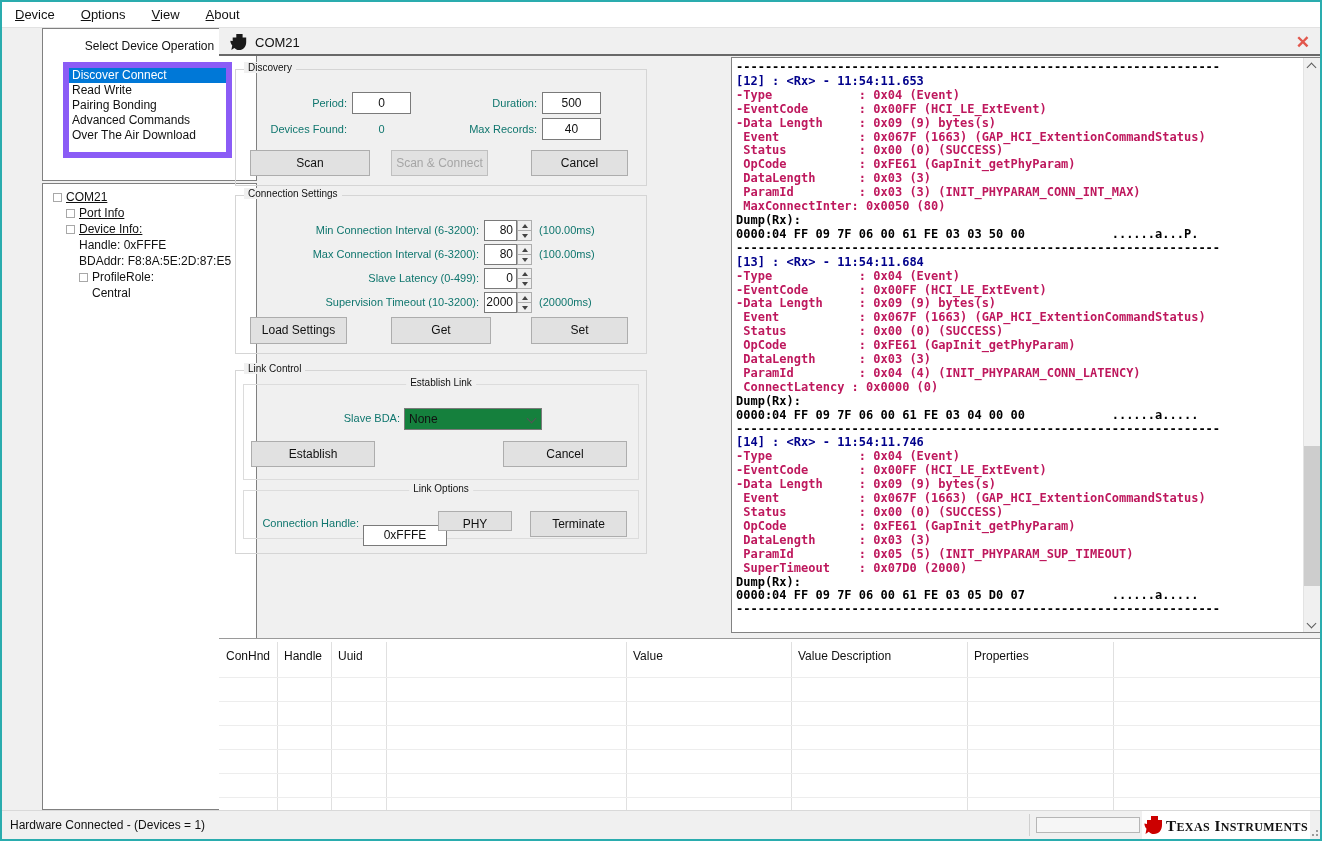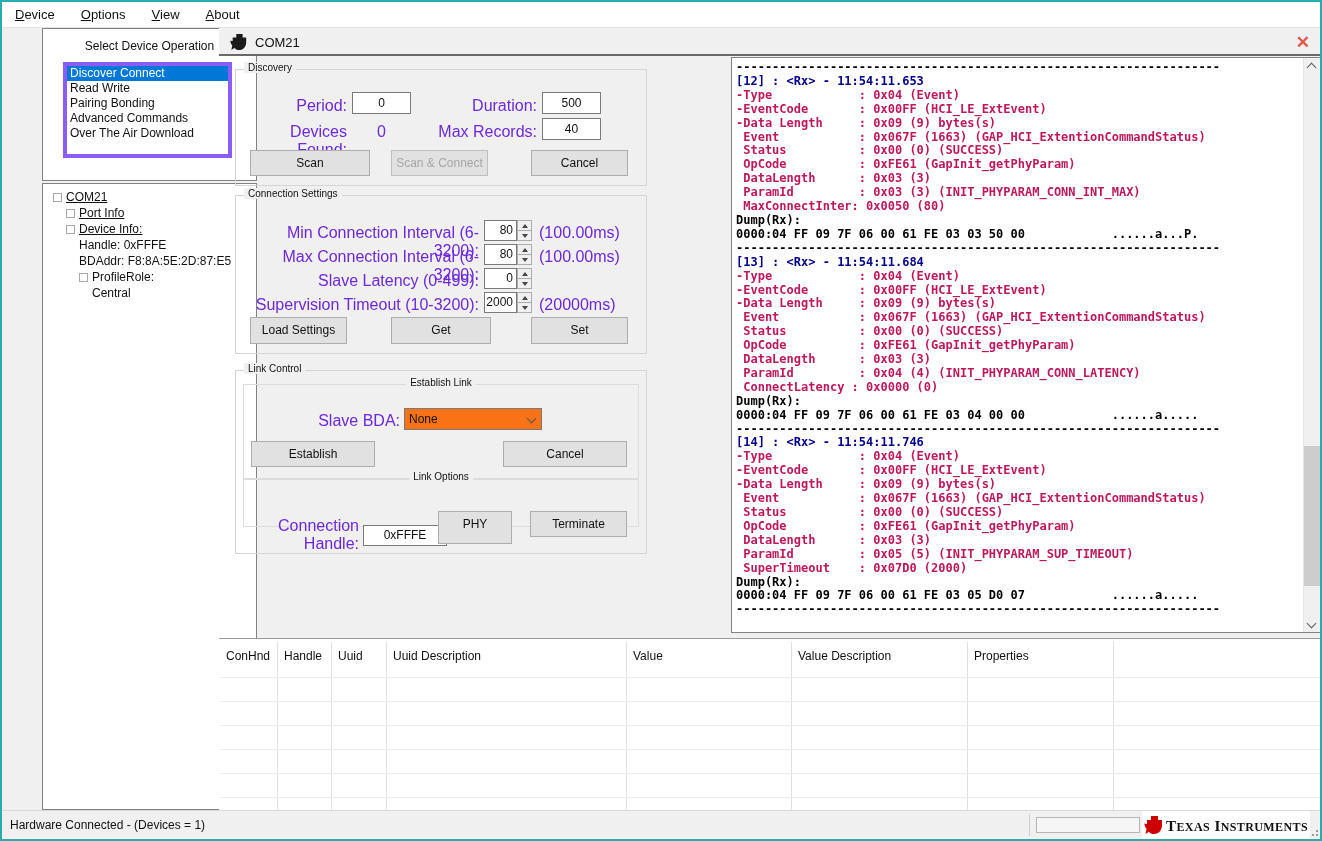--- a/index.html
+++ b/index.html
@@ -11,21 +11,21 @@
   .menubar { position:absolute; left:0; top:0; width:1318px; height:26px; background:#ffffff;
              border-bottom:1px solid #e2e2e2; }
   .menu-item { display:inline-block; padding:5px 13px 4px 13px; font-size:13px; color:#111; cursor:default; }
   .menu-item u { text-decoration:underline; }
 
   
   .panel { position:absolute; background:#ffffff; border:1px solid #808080;margin-left:40px; }
   .op-panel { left:0; top:26px; width:215px; height:153px; }
   .op-title { text-align:center; font-size:12px; color:#111; padding-top:10px; }
   .listbox { position:absolute; left:20px; top:33px; width:169px; height:96px;
-             border:4px solid #8b5cf6; background:#fff; overflow:hidden; }
+             border:6px solid #8b5cf6; background:#fff; overflow:hidden; }
   .lb-item { font-size:12px; color:#111; padding:0 3px; height:15px; line-height:15px; white-space:nowrap; }
   .lb-item.selected { background:#0078d7; color:#fff; }
 
   .tree-panel { left:0; top:181px; width:215px; height:627px; }
   .tree-row { display:flex; align-items:center; height:16px; font-size:12px; color:#111; white-space:nowrap; }
   .tree-row .exp { width:9px; height:9px; border:1px solid #a8a8a8; background:#fff; margin-right:4px; flex:0 0 9px; }
   .tree-row .tl.u { text-decoration:underline; }
 
   
   .child-title { position:absolute; left:217px; top:26px; width:1101px; height:28px; background:#f0f0f0;
@@ -33,40 +33,40 @@
   .ti-bug { position:absolute; left:11px; top:5px; }
   .child-title-text { position:absolute; left:36px; top:7px; font-size:13px; color:#111; }
   .close-x { position:absolute; right:10px; top:4px; font-size:17px; font-weight:bold; color:#e2574c; cursor:default; }
 
   
   .group { position:absolute; border:1px solid #d5d5d5; }
   .group > .gtitle { position:absolute; top:-8px; left:8px; background:#f0f0f0; padding:0 4px;
                      font-size:10px; color:#111; }
   .group > .gtitle.center { left:50%; transform:translateX(-50%); }
 
-  .lbl { position:absolute; font-size:16px; color:#6d28d9; }
+  .lbl { position:absolute; font-size:11px; color:#0f766e; }
   .r { text-align:right; }
   .tbox { position:absolute; background:#fff; border:1px solid #7a7a7a; font-size:12px; color:#111;
           text-align:center; }
   .btn { position:absolute; background:#e1e1e1; border:1px solid #adadad; font-size:12px; color:#111;
          text-align:center; cursor:default; }
   .btn.disabled { color:#a6a6a6; border-color:#bfbfbf; }
 
   .spin { position:absolute; width:48px; height:21px; }
   .spin .sv { position:absolute; left:0; top:0; width:33px; height:21px; background:#fff;
               border:1px solid #7a7a7a; font-size:12px; text-align:right; padding:2px 3px 0 0; color:#111;}
   .spin .sb { position:absolute; left:33px; width:15px; height:11px; background:#f0f0f0;
               border:1px solid #adadad; }
   .spin .sb.up { top:0; } .spin .sb.dn { top:10px; }
   .spin .sb::after { content:""; position:absolute; left:4px; border-left:3px solid transparent;
                      border-right:3px solid transparent; }
   .spin .sb.up::after { top:3px; border-bottom:4px solid #444; }
   .spin .sb.dn::after { top:3px; border-top:4px solid #444; }
 
-  .combo { position:absolute; background:#f97316; border:1px solid #7a7a7a; font-size:12px; color:#111; }
+  .combo { position:absolute; background:#15803d; border:1px solid #7a7a7a; font-size:12px; color:#111; }
   .combo .cv { position:absolute; left:4px; top:3px; }
   .combo .chev { position:absolute; right:6px; top:6px; width:7px; height:7px;
                  border-right:1.6px solid #555; border-bottom:1.6px solid #555; transform:rotate(45deg); }
 
   
   .log-panel { position:absolute; left:729px; top:55px; width:590px; height:576px; background:#fff;
                border:1px solid #828282; overflow:hidden; }
   .log-lines { position:absolute; left:4px; top:3px; width:562px;
                font-family:"DejaVu Sans Mono", monospace; font-size:12px; font-weight:bold;
                line-height:13.9px; white-space:pre; }
@@ -216,45 +216,44 @@
   <div class="group" style="left:241px; top:382px; width:396px; height:96px; border-color:#dcdcdc;">
     <span class="gtitle center">Establish Link</span>
   </div>
   <span class="lbl r" style="left:280px; top:410px; width:118px;">Slave BDA:</span>
   <div class="combo" style="left:402px; top:406px; width:138px; height:22px;">
     <span class="cv">None</span>
     <span class="chev"></span>
   </div>
   <div class="btn" style="left:249px; top:439px; width:124px; height:26px; line-height:24px;">Establish</div>
   <div class="btn" style="left:501px; top:439px; width:124px; height:26px; line-height:24px;">Cancel</div>
-  <div class="group" style="left:241px; top:476px; width:396px; height:49px; border-color:#dcdcdc;">
+  <div class="group" style="left:241px; top:488px; width:396px; height:49px; border-color:#dcdcdc;">
     <span class="gtitle center">Link Options</span>
   </div>
   <span class="lbl r" style="left:246px; top:515px; width:111px;">Connection Handle:</span>
   <div class="tbox" style="left:361px; top:511px; width:84px; height:21px; line-height:19px;margin-top:12px;">0xFFFE</div>
-  <div class="btn" style="left:436px; top:509px; width:74px; height:33px; line-height:24px;">PHY</div>
+  <div class="btn" style="left:436px; top:509px; width:74px; height:20px; line-height:24px;">PHY</div>
   <div class="btn" style="left:528px; top:509px; width:97px; height:26px; line-height:24px;">Terminate</div>
 
   <div class="log-panel">
     <div class="log-lines" id="log-lines"><div class="log-line l-dash">-------------------------------------------------------------------</div><div class="log-line l-hdr">[12] : &lt;Rx&gt; - 11:54:11.653</div><div class="log-line l-field">-Type            : 0x04 (Event)</div><div class="log-line l-field">-EventCode       : 0x00FF (HCI_LE_ExtEvent)</div><div class="log-line l-field">-Data Length     : 0x09 (9) bytes(s)</div><div class="log-line l-field"> Event           : 0x067F (1663) (GAP_HCI_ExtentionCommandStatus)</div><div class="log-line l-field"> Status          : 0x00 (0) (SUCCESS)</div><div class="log-line l-field"> OpCode          : 0xFE61 (GapInit_getPhyParam)</div><div class="log-line l-field"> DataLength      : 0x03 (3)</div><div class="log-line l-field"> ParamId         : 0x03 (3) (INIT_PHYPARAM_CONN_INT_MAX)</div><div class="log-line l-field"> MaxConnectInter: 0x0050 (80)</div><div class="log-line l-plain">Dump(Rx):</div><div class="log-line l-plain">0000:04 FF 09 7F 06 00 61 FE 03 03 50 00            ......a...P.</div><div class="log-line l-dash">-------------------------------------------------------------------</div><div class="log-line l-hdr">[13] : &lt;Rx&gt; - 11:54:11.684</div><div class="log-line l-field">-Type            : 0x04 (Event)</div><div class="log-line l-field">-EventCode       : 0x00FF (HCI_LE_ExtEvent)</div><div class="log-line l-field">-Data Length     : 0x09 (9) bytes(s)</div><div class="log-line l-field"> Event           : 0x067F (1663) (GAP_HCI_ExtentionCommandStatus)</div><div class="log-line l-field"> Status          : 0x00 (0) (SUCCESS)</div><div class="log-line l-field"> OpCode          : 0xFE61 (GapInit_getPhyParam)</div><div class="log-line l-field"> DataLength      : 0x03 (3)</div><div class="log-line l-field"> ParamId         : 0x04 (4) (INIT_PHYPARAM_CONN_LATENCY)</div><div class="log-line l-field"> ConnectLatency : 0x0000 (0)</div><div class="log-line l-plain">Dump(Rx):</div><div class="log-line l-plain">0000:04 FF 09 7F 06 00 61 FE 03 04 00 00            ......a.....</div><div class="log-line l-dash">-------------------------------------------------------------------</div><div class="log-line l-hdr">[14] : &lt;Rx&gt; - 11:54:11.746</div><div class="log-line l-field">-Type            : 0x04 (Event)</div><div class="log-line l-field">-EventCode       : 0x00FF (HCI_LE_ExtEvent)</div><div class="log-line l-field">-Data Length     : 0x09 (9) bytes(s)</div><div class="log-line l-field"> Event           : 0x067F (1663) (GAP_HCI_ExtentionCommandStatus)</div><div class="log-line l-field"> Status          : 0x00 (0) (SUCCESS)</div><div class="log-line l-field"> OpCode          : 0xFE61 (GapInit_getPhyParam)</div><div class="log-line l-field"> DataLength      : 0x03 (3)</div><div class="log-line l-field"> ParamId         : 0x05 (5) (INIT_PHYPARAM_SUP_TIMEOUT)</div><div class="log-line l-field"> SuperTimeout    : 0x07D0 (2000)</div><div class="log-line l-plain">Dump(Rx):</div><div class="log-line l-plain">0000:04 FF 09 7F 06 00 61 FE 03 05 D0 07            ......a.....</div><div class="log-line l-dash">-------------------------------------------------------------------</div></div>
     <div class="vsb">
       <div class="arr up"></div>
       <div class="thumb" style="top:388px; height:140px;"></div>
       <div class="arr dn"></div>
     </div>
   </div>
 
   <div class="grid" id="grid">
       <div class="gh-cell" style="left: 0px; width: 58px;">ConHnd</div>
       <div class="gvline" style="left: 58px;"></div>
       <div class="gh-cell" style="left: 58px; width: 54px;">Handle</div>
       <div class="gvline" style="left: 112px;"></div>
       <div class="gh-cell" style="left: 112px; width: 55px;">Uuid</div>
       <div class="gvline" style="left: 167px;"></div>
-      <div class="gh-cell" style="left: 167px; width: 240px;">Uuid Description</div>
       <div class="gvline" style="left: 407px;"></div>
       <div class="gh-cell" style="left: 407px; width: 165px;">Value</div>
       <div class="gvline" style="left: 572px;"></div>
       <div class="gh-cell" style="left: 572px; width: 176px;">Value Description</div>
       <div class="gvline" style="left: 748px;"></div>
       <div class="gh-cell" style="left: 748px; width: 146px;">Properties</div>
       <div class="gvline" style="left: 894px;"></div>
       <div class="ghline" style="top: 38px;"></div>
       <div class="ghline" style="top: 62px;"></div>
       <div class="ghline" style="top: 86px;"></div>

